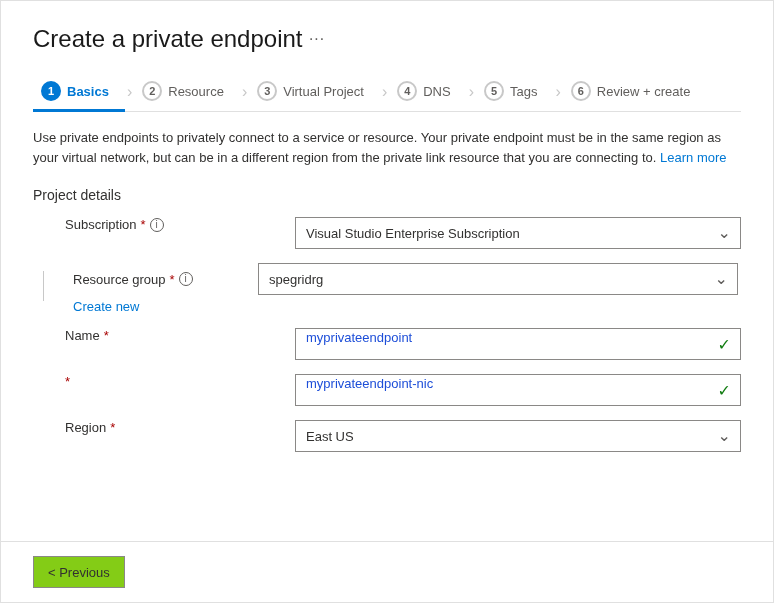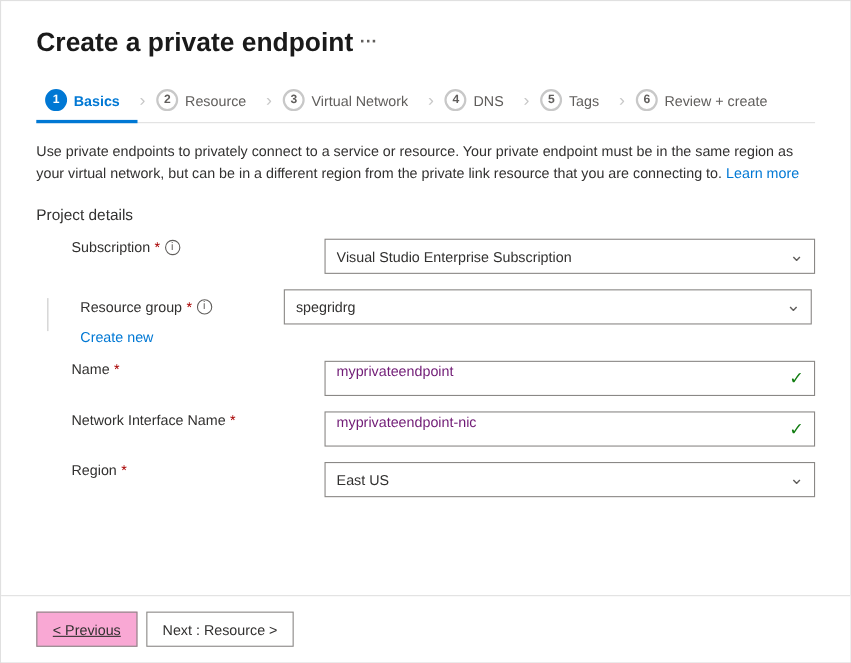--- a/index.html
+++ b/index.html
@@ -20,21 +20,21 @@
     }
 
     .main-content {
       flex: 1;
       padding: 24px 32px;
       overflow-y: auto;
     }
 
     .page-title {
       font-size: 24px;
-      font-weight: 700;
+      font-weight: 400;
       color: #1a1a1a;
       margin-bottom: 20px;
       display: flex;
       align-items: center;
       gap: 6px;
     }
 
     .ellipsis-icon {
       font-size: 16px;
       color: #605e5c;
@@ -196,21 +196,21 @@
       margin-top: 4px;
     }
 
     
     .input-field {
       width: 100%;
       padding: 6px 32px 20px 10px;
       border: 1px solid #8a8886;
       background: #fff;
       font-size: 13px;
-      color: #701a75;
+      color: #1d4ed8;
       height: 32px;
     }
 
     .input-wrapper {
       position: relative;
     }
 
     .input-check {
       position: absolute;
       right: 10px;
@@ -280,24 +280,23 @@
       padding: 6px 14px;
       font-size: 13px;
       cursor: pointer;
       border: 1px solid;
       height: 32px;
       display: flex;
       align-items: center;
     }
 
     .btn-secondary {
-      background: #f9a8d4;
+      background: #84cc16;
       border-color: #8a8886;
       color: #323130;
-      text-decoration: underline;
     }
 
     .btn-primary {
       background: #fff;
       border-color: #8a8886;
       color: #323130;
       font-weight: 500;
     }
   </style>
 </head>
@@ -317,21 +316,21 @@
         <span>Basics</span>
       </div>
       <span class="tab-separator">›</span>
       <div class="tab-item">
         <span class="step-circle">2</span>
         <span>Resource</span>
       </div>
       <span class="tab-separator">›</span>
       <div class="tab-item">
         <span class="step-circle">3</span>
-        <span>Virtual Network</span>
+        <span>Virtual Project</span>
       </div>
       <span class="tab-separator">›</span>
       <div class="tab-item">
         <span class="step-circle">4</span>
         <span>DNS</span>
       </div>
       <span class="tab-separator">›</span>
       <div class="tab-item">
         <span class="step-circle">5</span>
         <span>Tags</span>
@@ -398,21 +397,20 @@
       <div class="form-control">
         <div class="input-wrapper">
           <input type="text" class="input-field" value="myprivateendpoint" style="">
           <span class="input-check">✓</span>
         </div>
       </div>
     </div>
 
     <div class="form-row">
       <div class="form-label">
-        <span>Network Interface Name</span>
         <span class="required"> *</span>
       </div>
       <div class="form-control">
         <div class="input-wrapper">
           <input type="text" class="input-field" value="myprivateendpoint-nic" style="">
           <span class="input-check">✓</span>
         </div>
       </div>
     </div>
 
@@ -427,15 +425,14 @@
             <option>East US</option>
           </select>
         </div>
       </div>
     </div>
 
   </div>
 
   <div class="footer">
     <button class="btn btn-secondary">&lt; Previous</button>
-    <button class="btn btn-primary">Next : Resource &gt;</button>
   </div>
 </div>
 
 </body></html>

